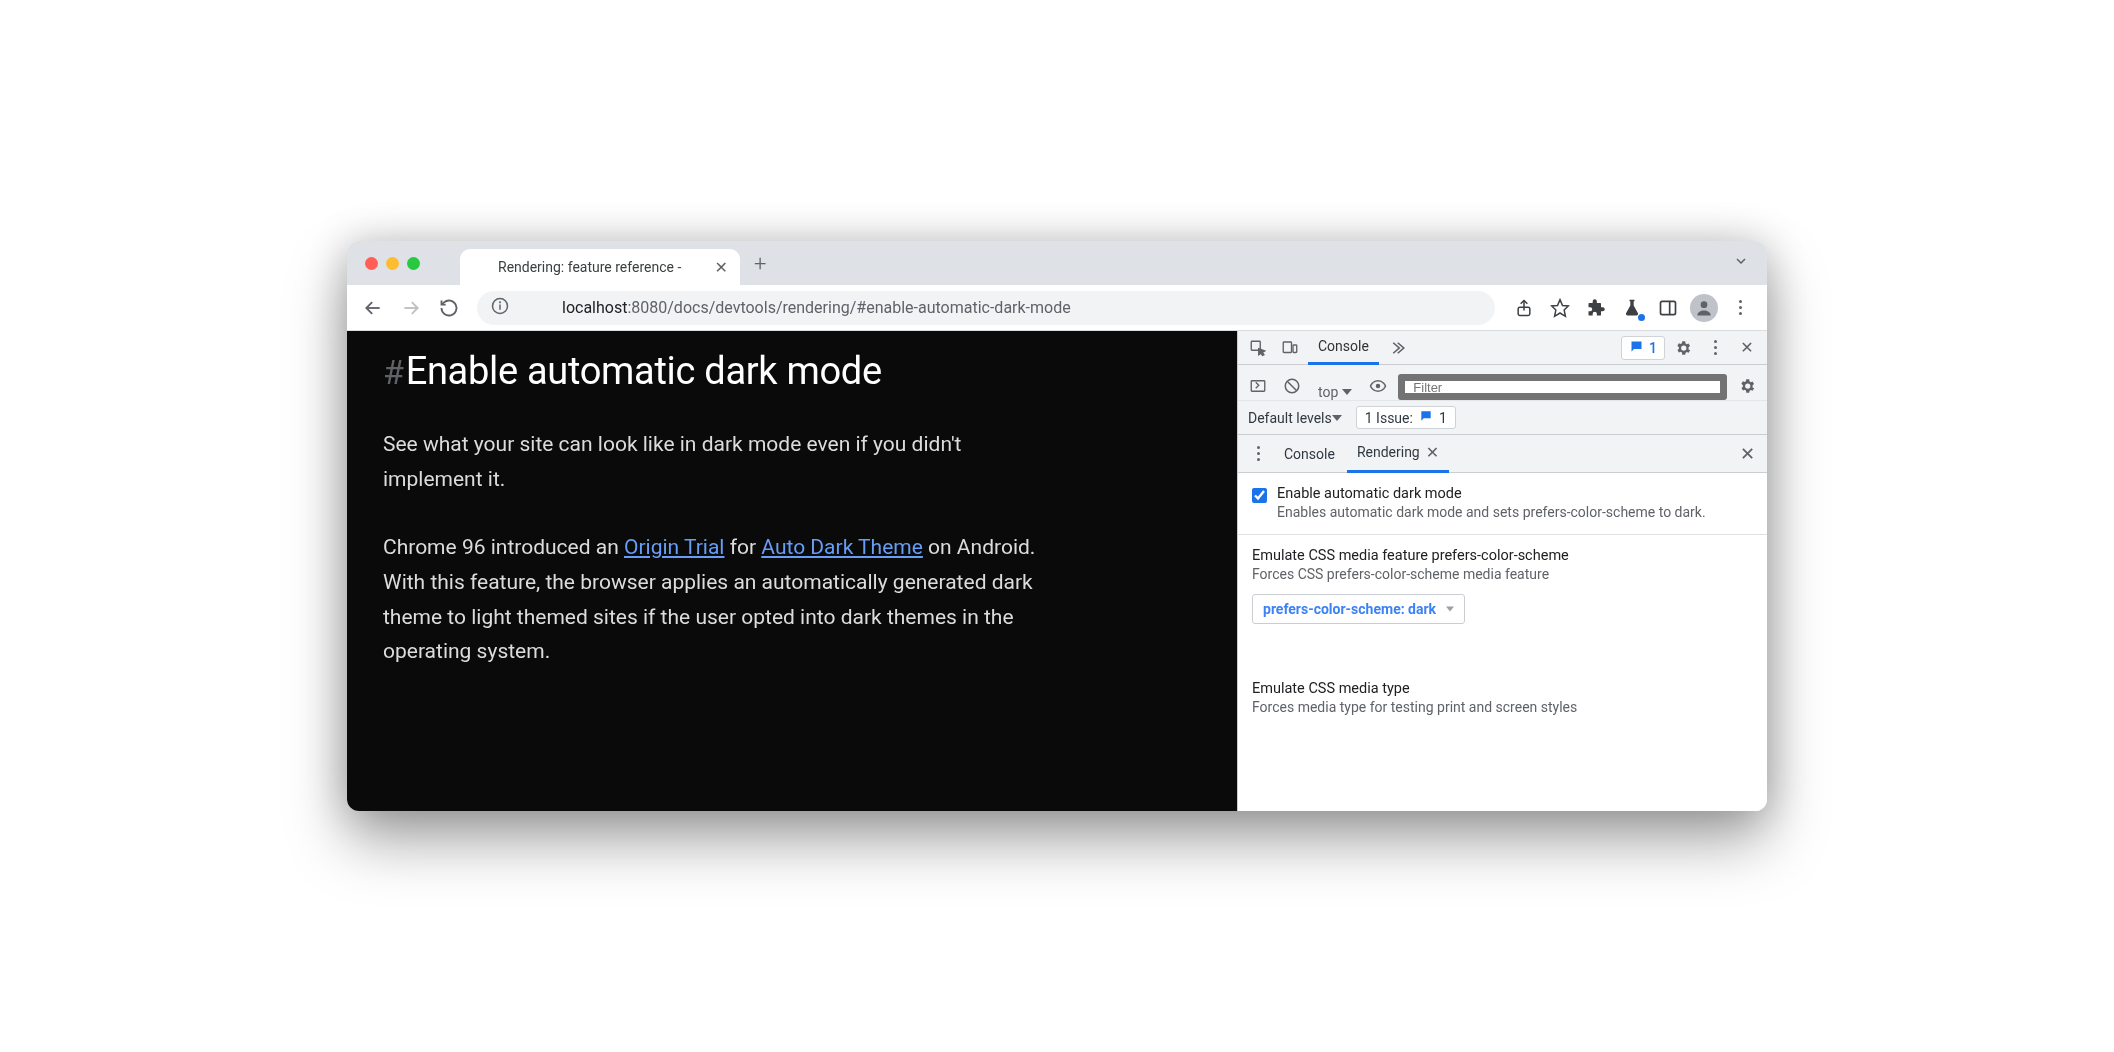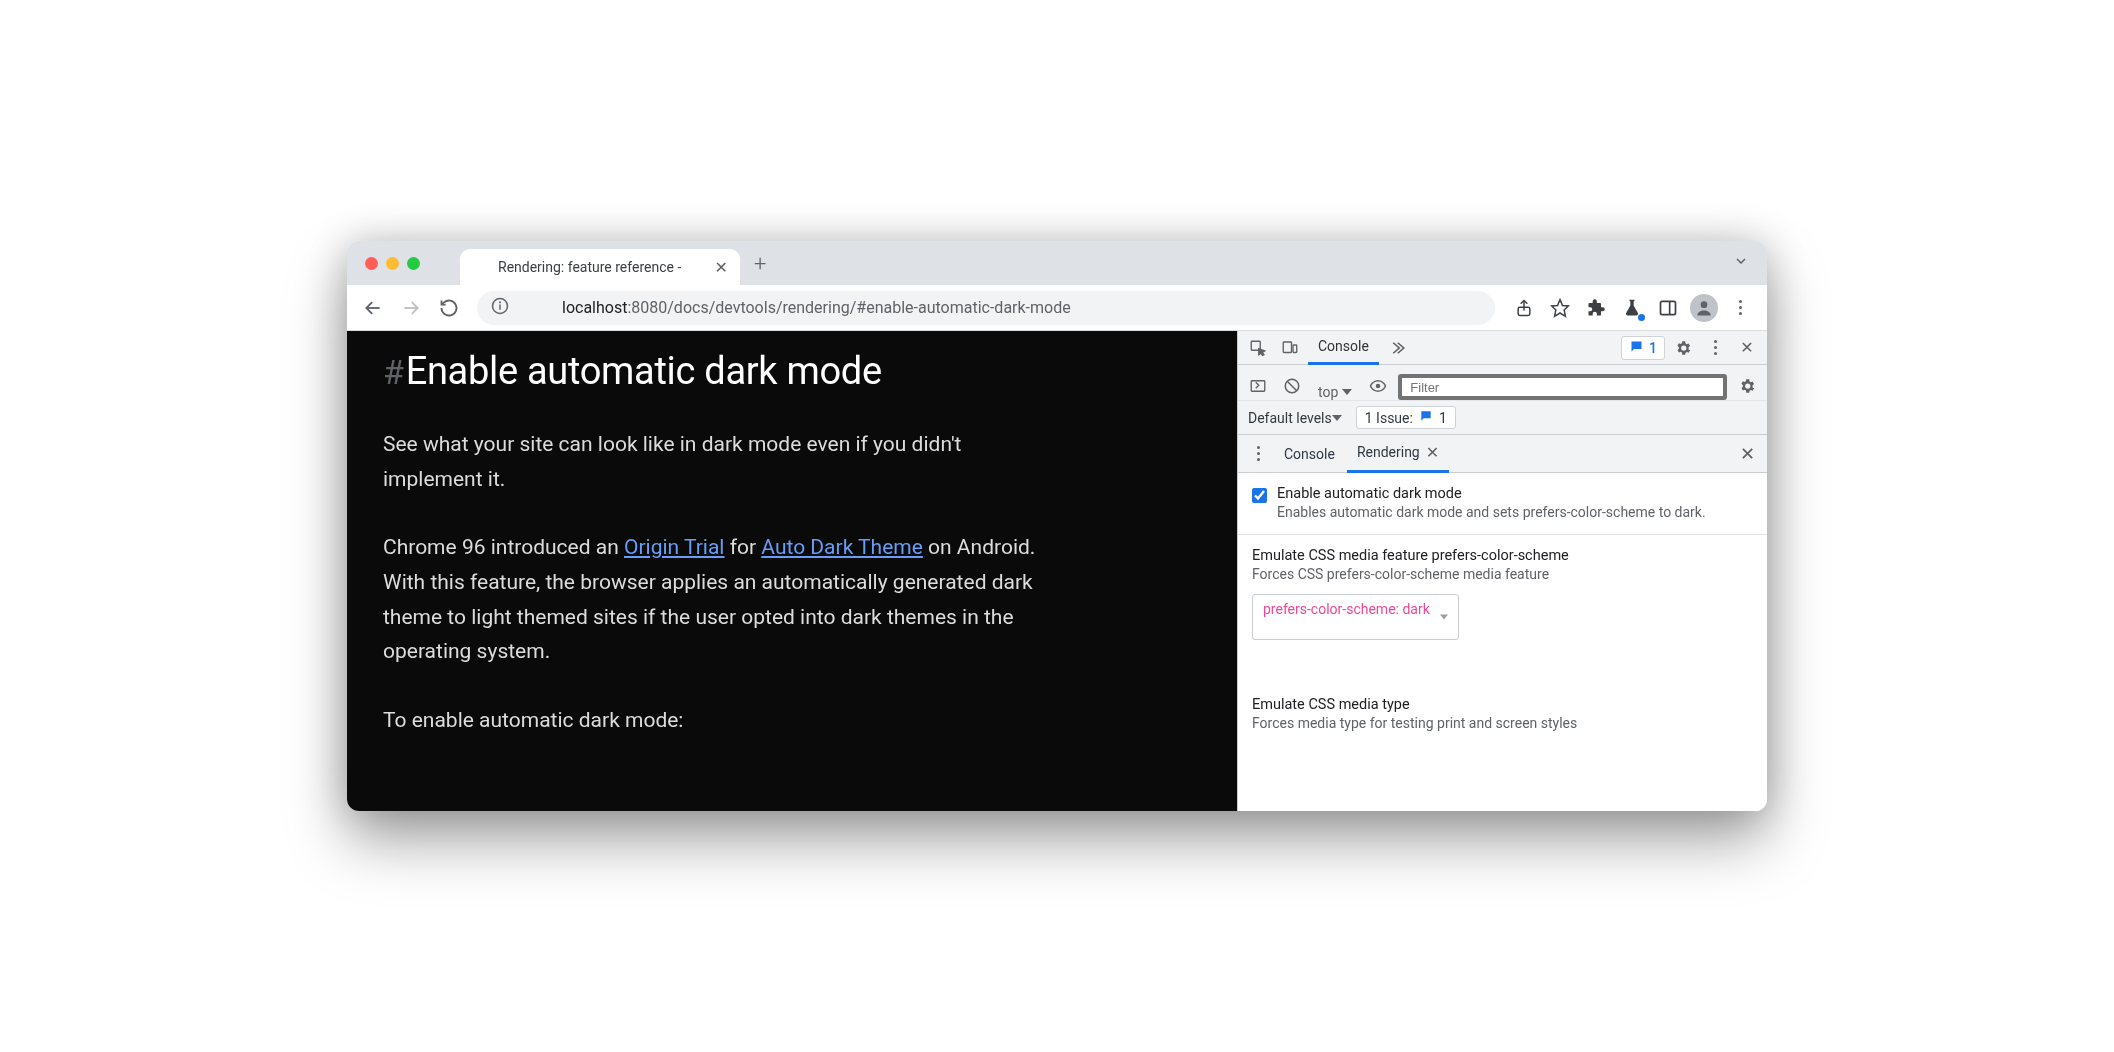--- a/index.html
+++ b/index.html
@@ -156,42 +156,42 @@
     display:flex;align-items:center;gap:5px;
     border:1px solid #cfd2d6;border-radius:3px;padding:2px 7px;background:#fff;
   }
   .issue-badge .cnt{color:#1a73e8;font-weight:500;}
   .chat-ic{color:#1a73e8;}
   .dt-console-bar{
     display:flex;align-items:flex-end;height:36px;padding:0 6px;gap:6px;border-bottom:1px solid #e3e5e8;
   }
   .ctx{display:flex;align-items:center;gap:4px;padding:0 6px;color:#5f6368;}
   .filter-input{
-    flex:1;background:#fff;border:4px solid #737373;border-radius:3px;height:26px;padding:0 8px;font-size:13px;color:#999;
+    flex:1;background:#fff;border:7px solid #737373;border-radius:3px;height:26px;padding:0 8px;font-size:13px;color:#999;
   }
   .dt-levels{
     display:flex;align-items:center;height:34px;padding:0 10px;gap:14px;border-bottom:1px solid #cacdd1;color:#303942;
   }
   .lvl{display:flex;align-items:center;}
   .issue-chip{border:1px solid #cfd2d6;border-radius:3px;padding:2px 8px;display:flex;align-items:center;gap:6px;background:#fff;}
   .dt-drawer-tabs{
     display:flex;align-items:center;height:38px;padding:0 6px;gap:2px;border-bottom:1px solid #cacdd1;
   }
   .drawer-tab{padding:0 10px;height:38px;display:flex;align-items:center;gap:6px;}
   .drawer-tab.active{border-bottom:3px solid #1a73e8;}
   .drawer-close{margin-left:auto;margin-right:6px;color:#5f6368;font-size:18px;cursor:pointer;}
   .dt-body{flex:1;background:#fff;overflow:auto;}
   .setting{padding:12px 14px 14px 14px;border-bottom:1px solid #e0e0e0;}
   .setting .row{display:flex;gap:10px;align-items:flex-start;}
   .setting input[type=checkbox]{width:15px;height:15px;accent-color:#1a73e8;margin-top:3px;}
   .setting .title{color:#202124;font-size:14.5px;}
   .setting .desc{color:#5f6368;font-size:14px;margin-top:2px;}
   .select-box{
     margin-top:12px;border:1px solid #cacdd1;background:#fff;border-radius:3px;
-    padding:6px 28px 22px 10px;color:#ec4899;display:inline-flex;align-items:center;gap:8px;position:relative;
+    padding:6px 28px 6px 10px;color:#3b82f6;display:inline-flex;align-items:center;gap:8px;position:relative;font-weight:bold;
   }
   .select-box::after{content:"";position:absolute;right:10px;top:50%;width:0;height:0;border-left:4px solid transparent;border-right:4px solid transparent;border-top:5px solid #9aa0a6;transform:translateY(-50%);}
   .close-x{font-size:16px;color:#5f6368;cursor:pointer;}
   .tri-down{width:0;height:0;border-left:5px solid transparent;border-right:5px solid transparent;border-top:6px solid #5f6368;display:inline-block;}
 </style>
 </head>
 <body>
 
 <div class="window">
 
@@ -298,21 +298,20 @@
   <div class="content">
 
     <div class="page">
       <h1>
         <span class="hash">#</span><span>Enable automatic dark mode</span>
       </h1>
       <p>See what your site can look like in dark mode even if you didn't implement it.</p>
       <p>
         <span>Chrome 96 introduced an </span><a href="#">Origin Trial</a><span> for </span><a href="#">Auto Dark Theme</a><span> on Android. With this feature, the browser applies an automatically generated dark theme to light themed sites if the user opted into dark themes in the operating system.</span>
       </p>
-      <p>To enable automatic dark mode:</p>
     </div>
 
     <div class="devtools">
 
       <div class="dt-tabs">
         <div class="dt-ic">
           <svg viewBox="0 0 24 24" fill="none" stroke="currentColor" stroke-width="1.8">
               <rect x="3" y="3" width="12" height="12" rx="1"></rect>
               <path d="M13 13l8 3-3 2 2 3-2 1-2-3-3 2z" fill="currentColor"></path>
             </svg>

